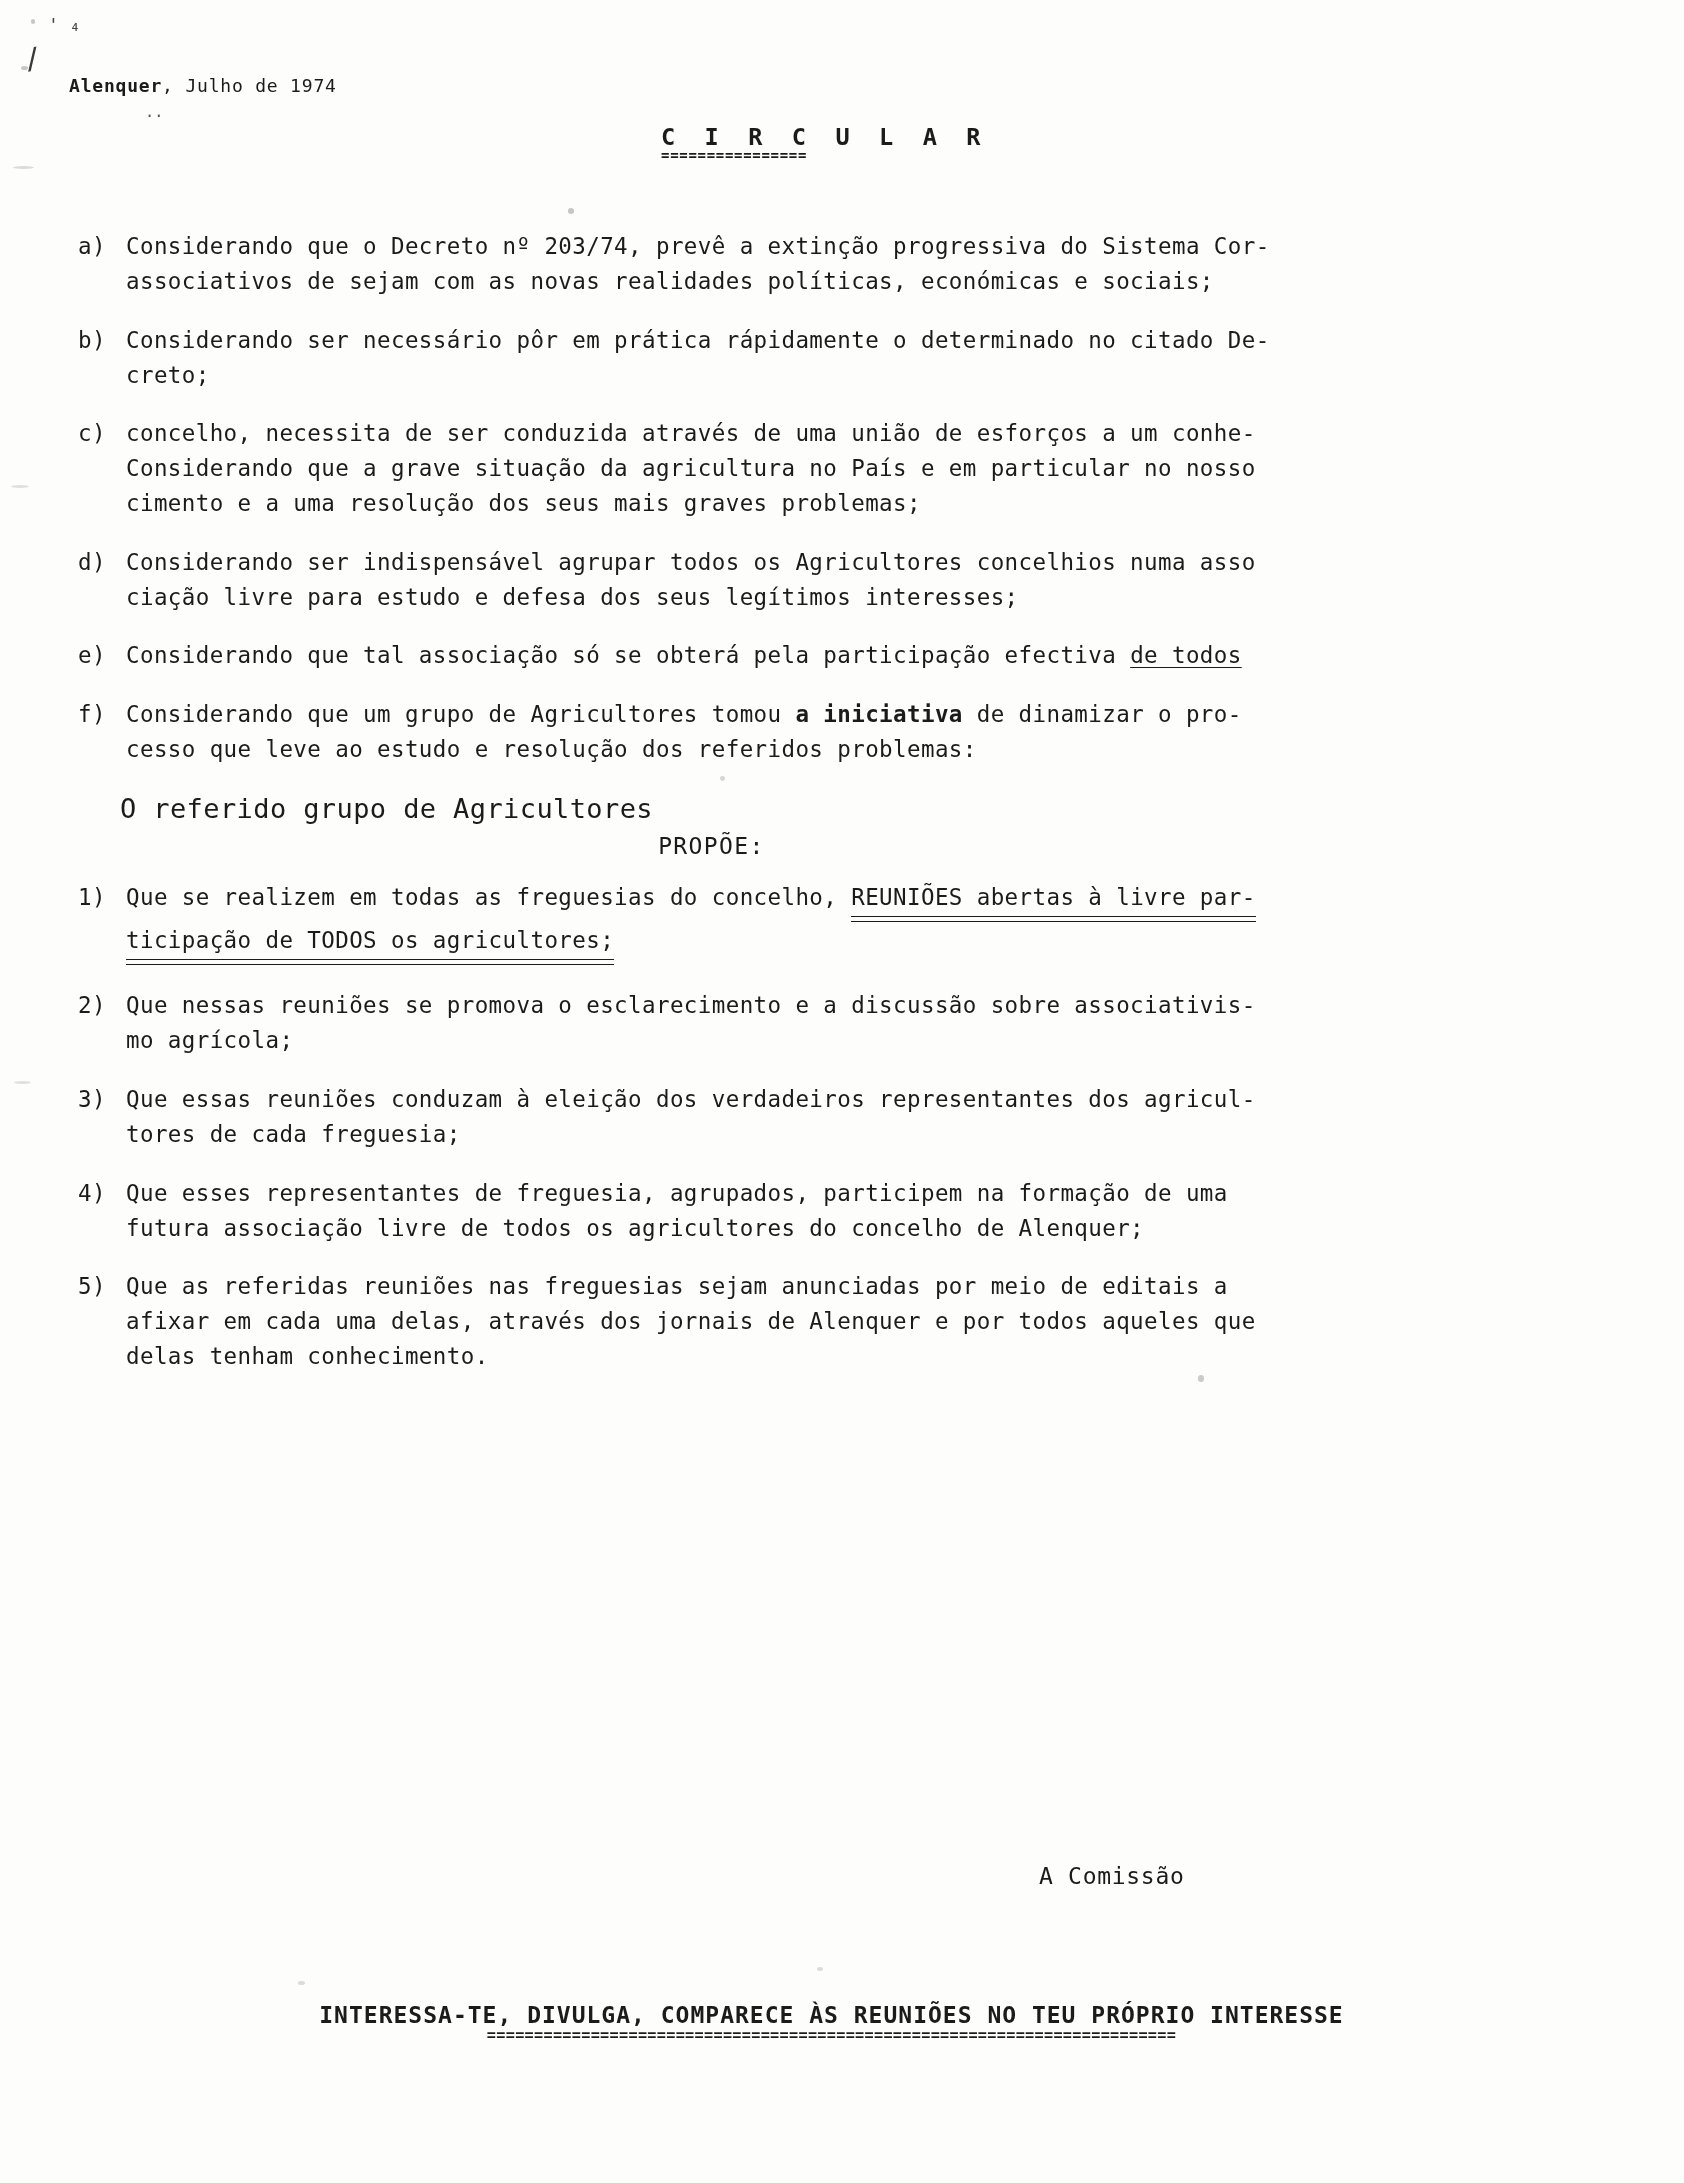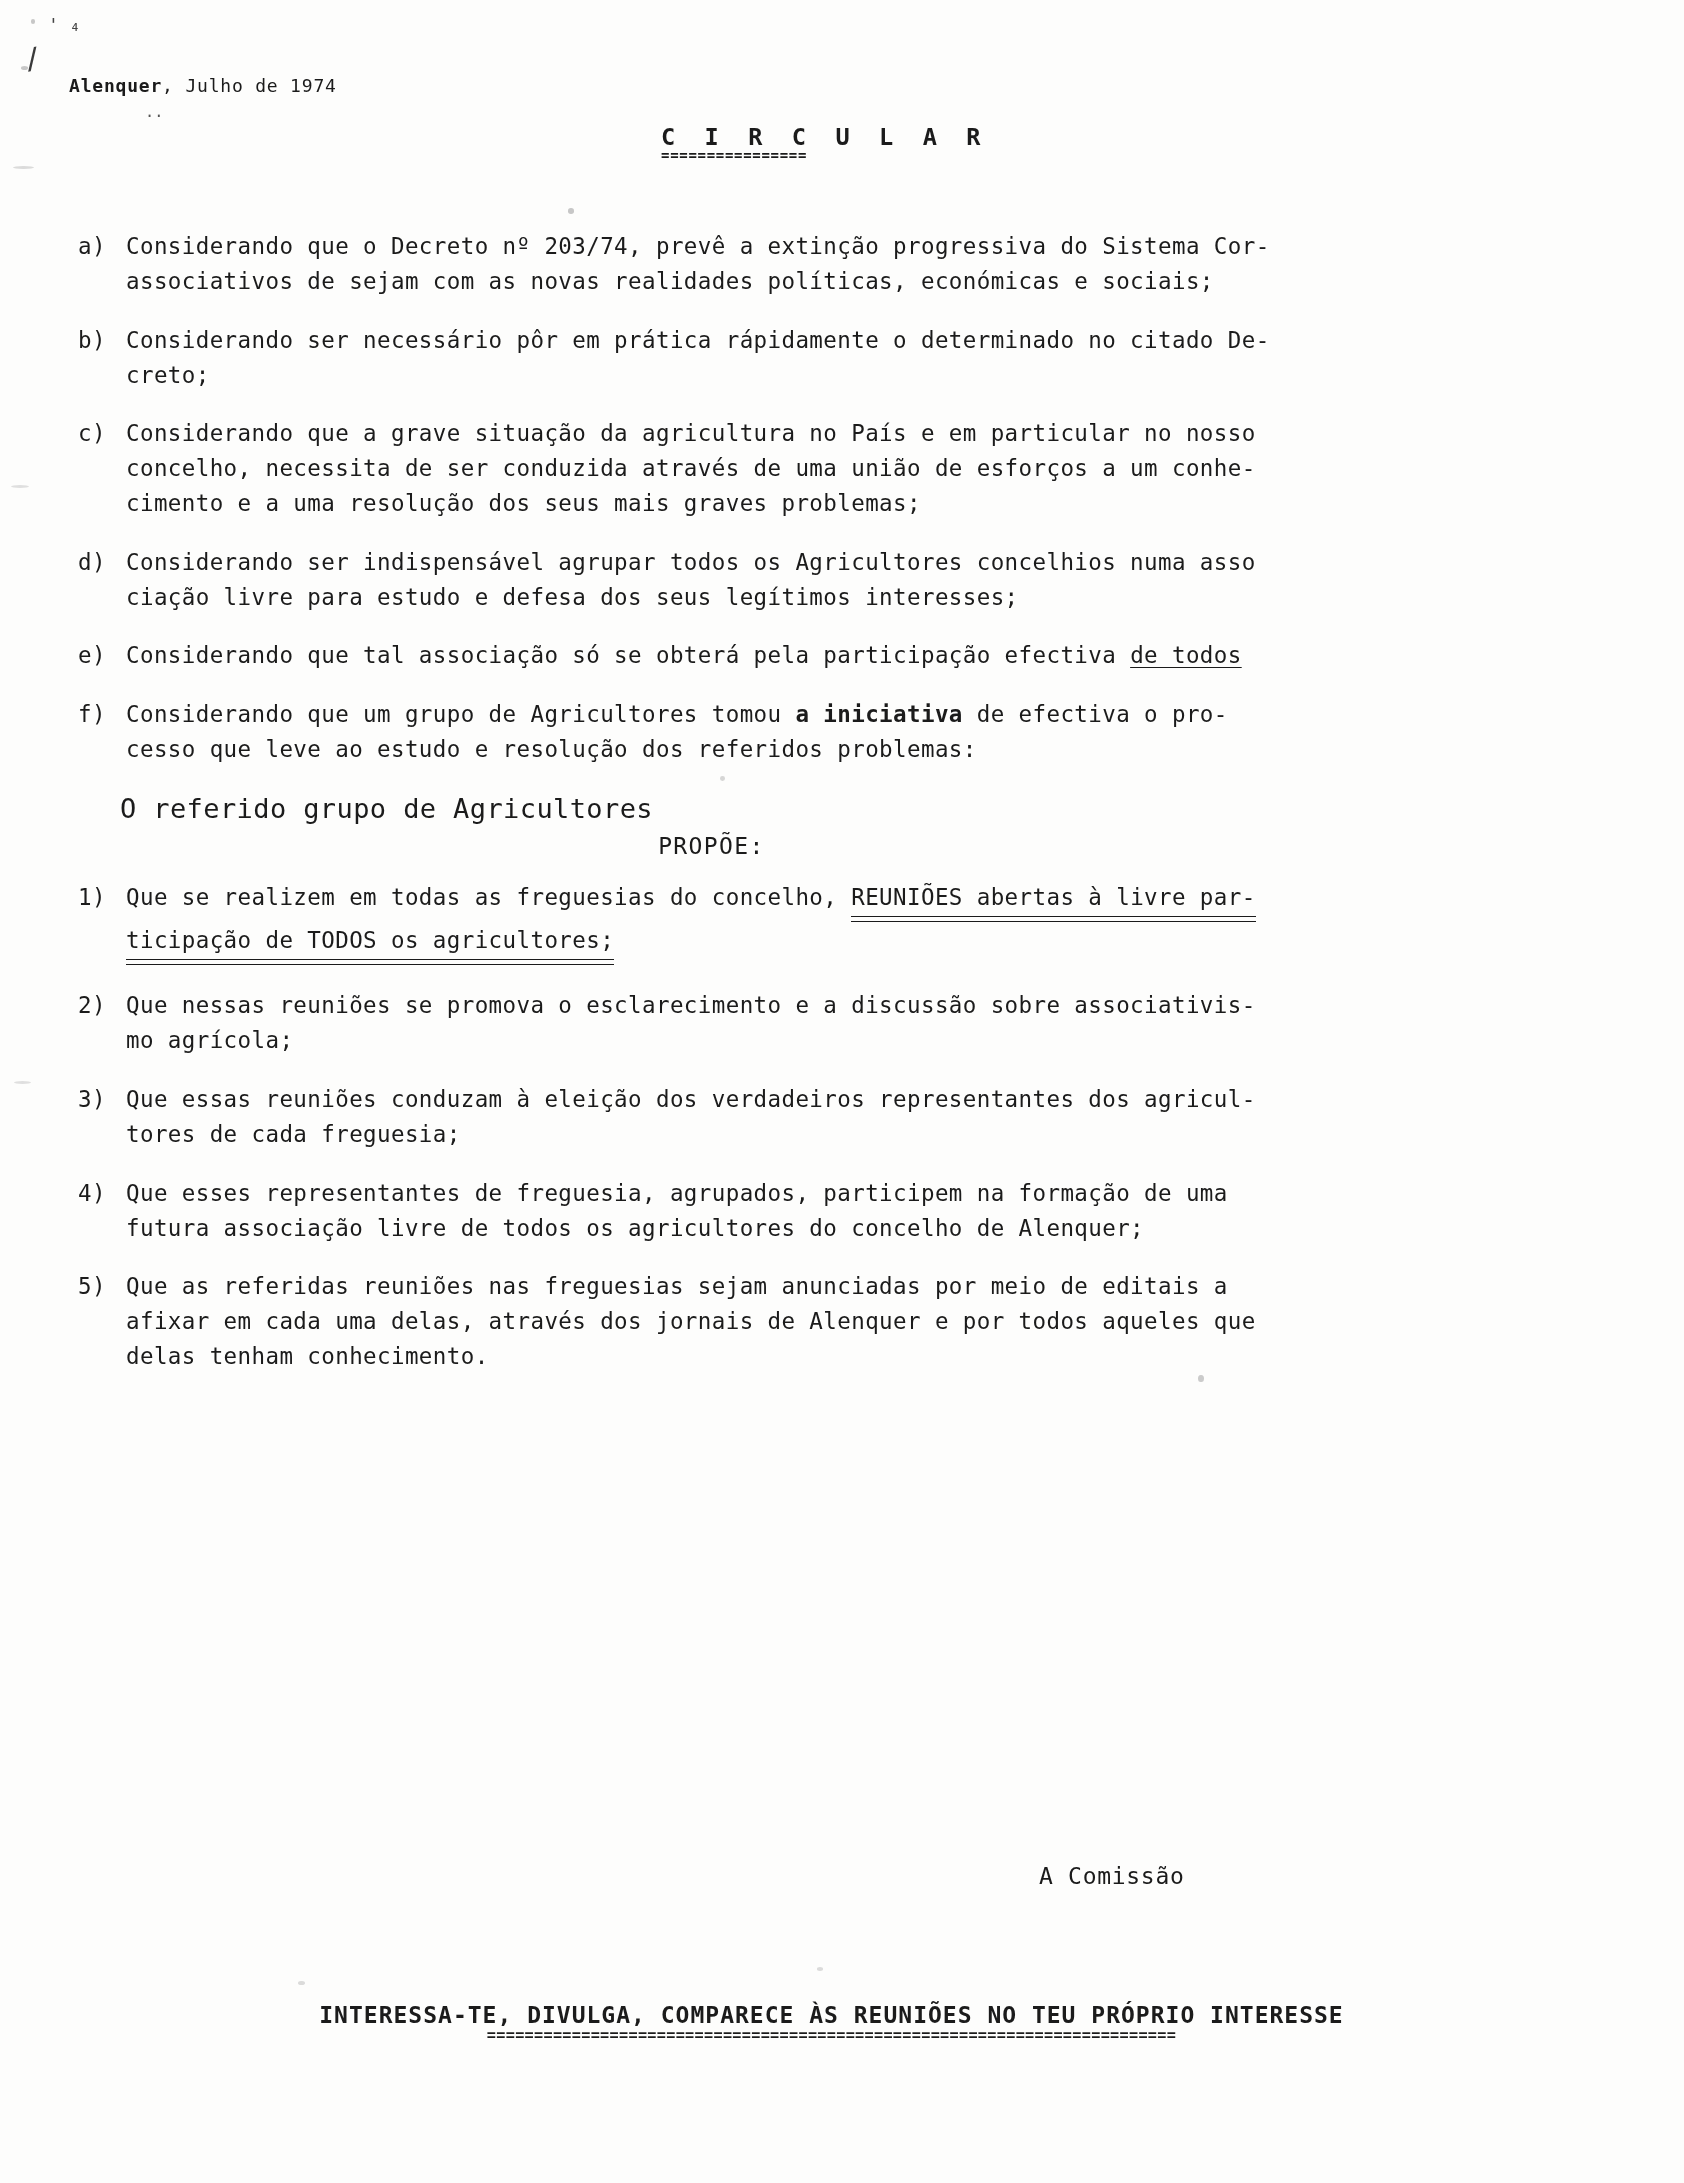--- a/index.html
+++ b/index.html
@@ -213,22 +213,22 @@
         <div class="marker">b)</div>
         <div class="text">
           <p>Considerando ser necessário pôr em prática rápidamente o determinado no citado De-</p>
           <p>creto;</p>
         </div>
       </div>
 
       <div class="item">
         <div class="marker">c)</div>
         <div class="text">
+          <p>concelho, necessita de ser conduzida através de uma união de esforços a um conhe-</p>
           <p>Considerando que a grave situação da agricultura no País e em particular no nosso</p>
-          <p>concelho, necessita de ser conduzida através de uma união de esforços a um conhe-</p>
           <p>cimento e a uma resolução dos seus mais graves problemas;</p>
         </div>
       </div>
 
       <div class="item">
         <div class="marker">d)</div>
         <div class="text">
           <p>Considerando ser indispensável agrupar todos os Agricultores concelhios numa asso</p>
           <p>ciação livre para estudo e defesa dos seus legítimos interesses;</p>
         </div>
@@ -240,21 +240,21 @@
           <p>
             <span>Considerando que tal associação só se obterá pela participação efectiva </span><span class="u">de todos</span>
           </p>
         </div>
       </div>
 
       <div class="item">
         <div class="marker">f)</div>
         <div class="text">
           <p>
-            <span>Considerando que um grupo de Agricultores tomou </span><span class="bold">a iniciativa</span><span> de efectiva o pro-</span>
+            <span>Considerando que um grupo de Agricultores tomou </span><span class="bold">a iniciativa</span><span> de dinamizar o pro-</span>
           </p>
           <p>cesso que leve ao estudo e resolução dos referidos problemas:</p>
         </div>
       </div>
 
       <div class="intro">O referido grupo de Agricultores</div>
 
       <div class="propoe">
         <span>PROPÕE:</span>
       </div>

